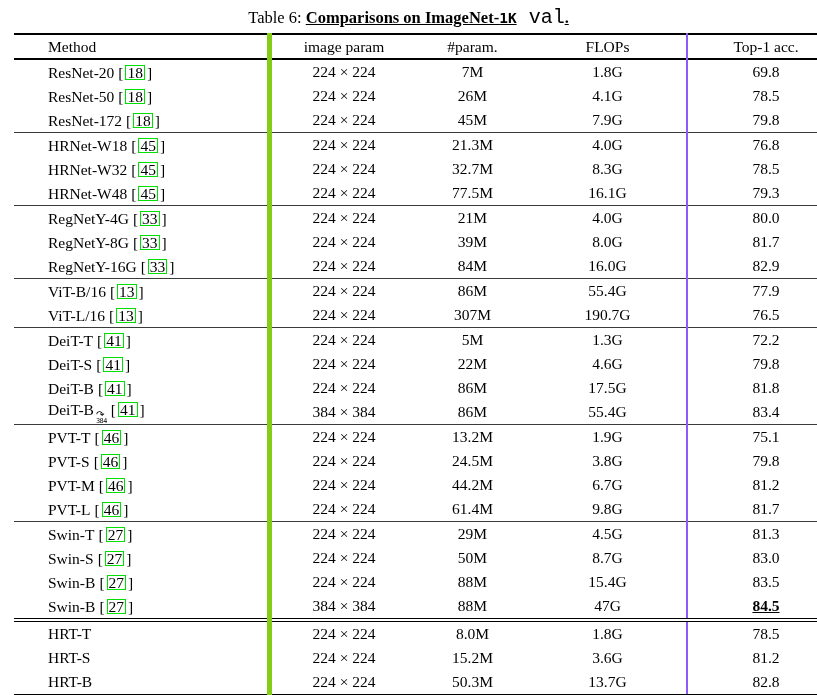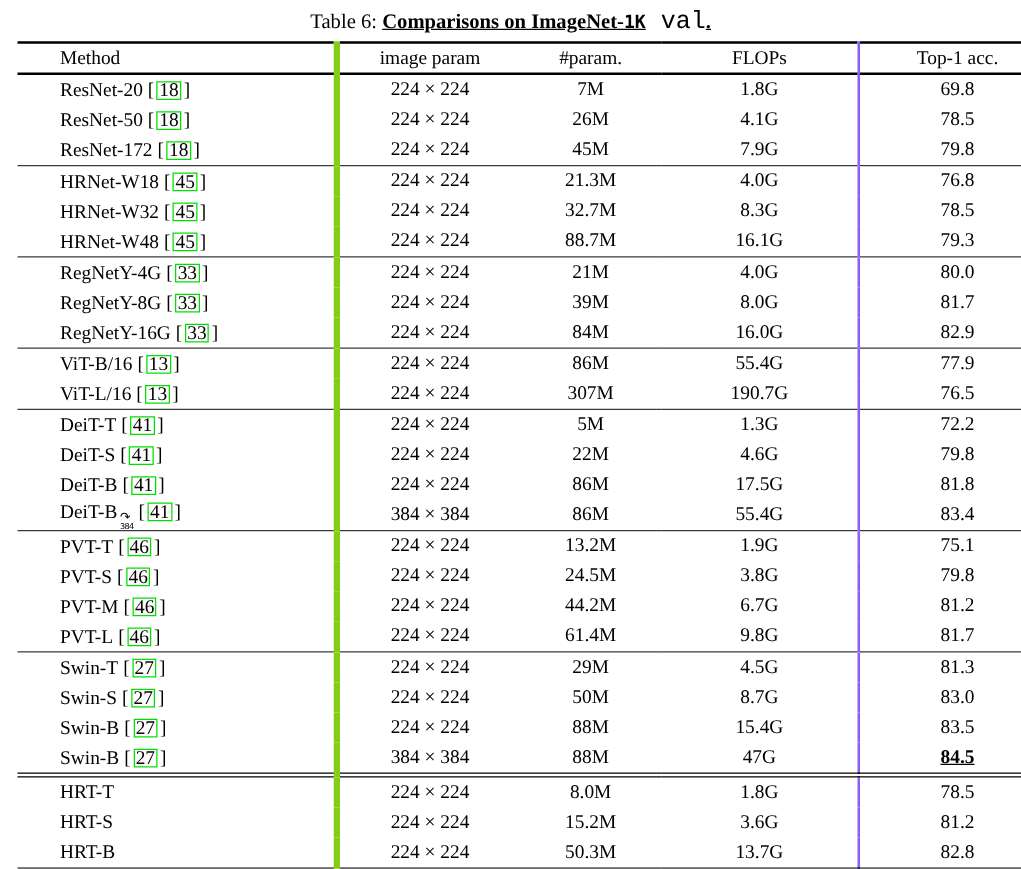--- a/index.html
+++ b/index.html
@@ -94,21 +94,21 @@
       <tr>
         <td class="c-method"><span>HRNet-W32</span><span class="cite">[<span class="cite-box">45</span>]</span></td>
         <td class="c-size">224 × 224</td>
         <td class="c-param">32.7M</td>
         <td class="c-flops">8.3G</td>
         <td class="c-top1">78.5</td>
       </tr>
       <tr>
         <td class="c-method"><span>HRNet-W48</span><span class="cite">[<span class="cite-box">45</span>]</span></td>
         <td class="c-size">224 × 224</td>
-        <td class="c-param">88.7M</td>
+        <td class="c-param">77.5M</td>
         <td class="c-flops">16.1G</td>
         <td class="c-top1">79.3</td>
       </tr>
     </tbody>
     <tbody class="">
       <tr>
         <td class="c-method"><span>RegNetY-4G</span><span class="cite">[<span class="cite-box">33</span>]</span></td>
         <td class="c-size">224 × 224</td>
         <td class="c-param">21M</td>
         <td class="c-flops">4.0G</td>

